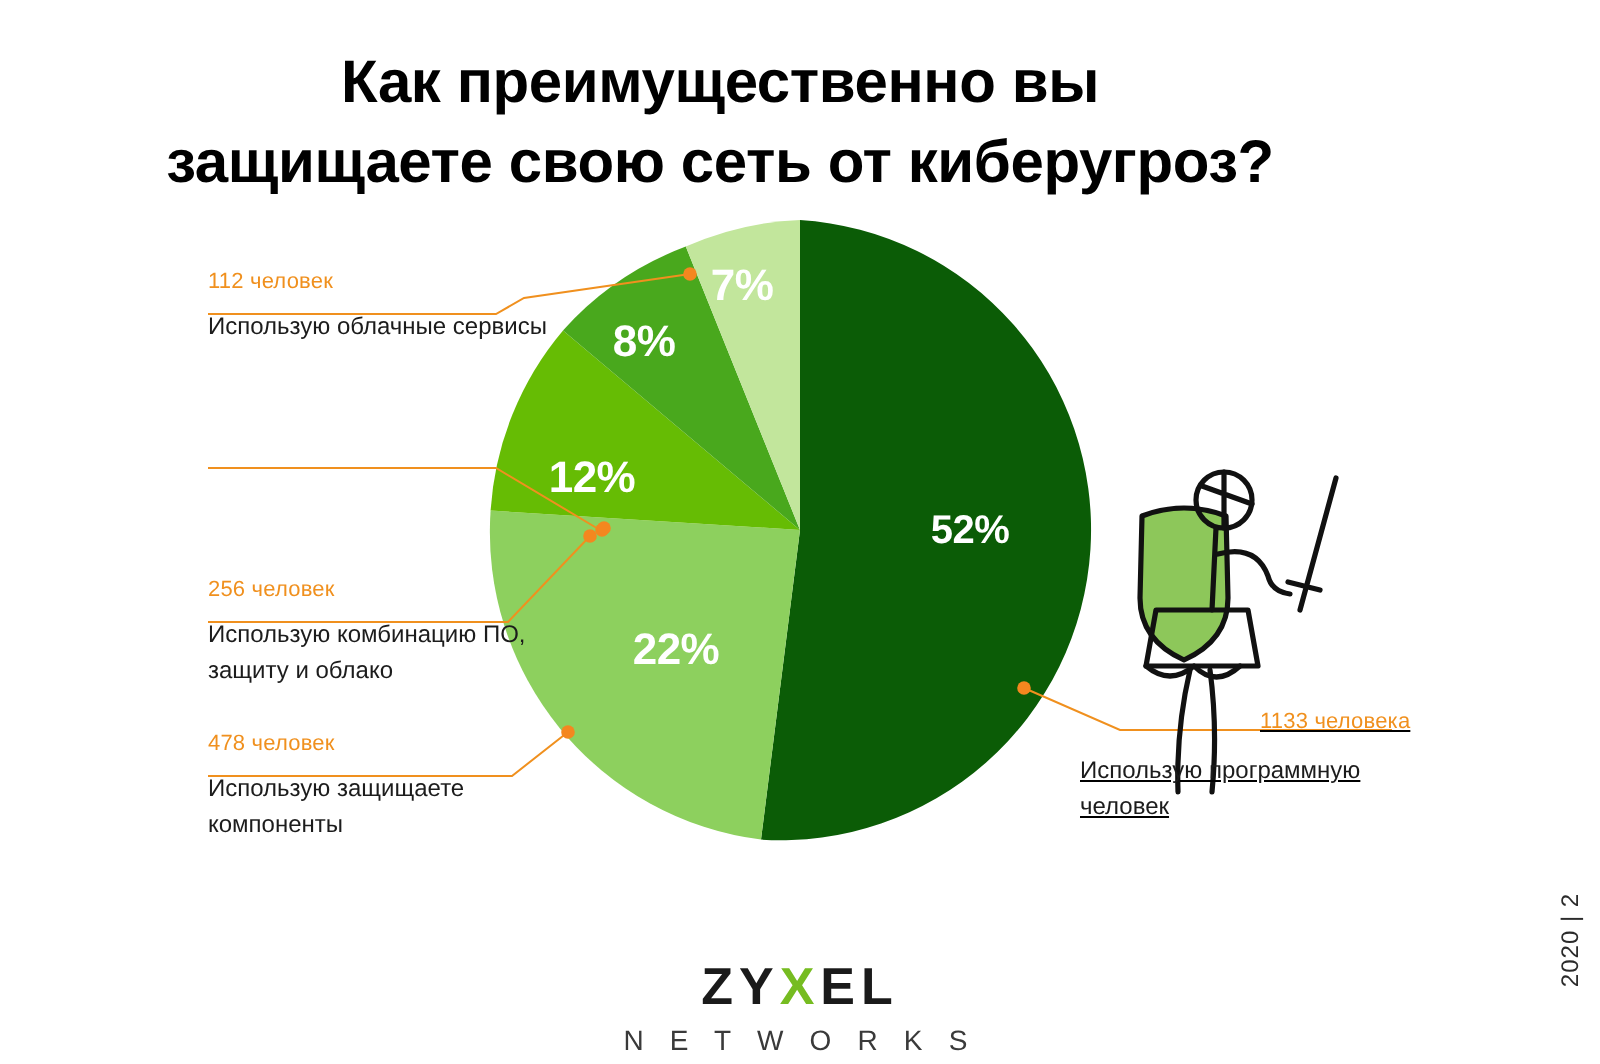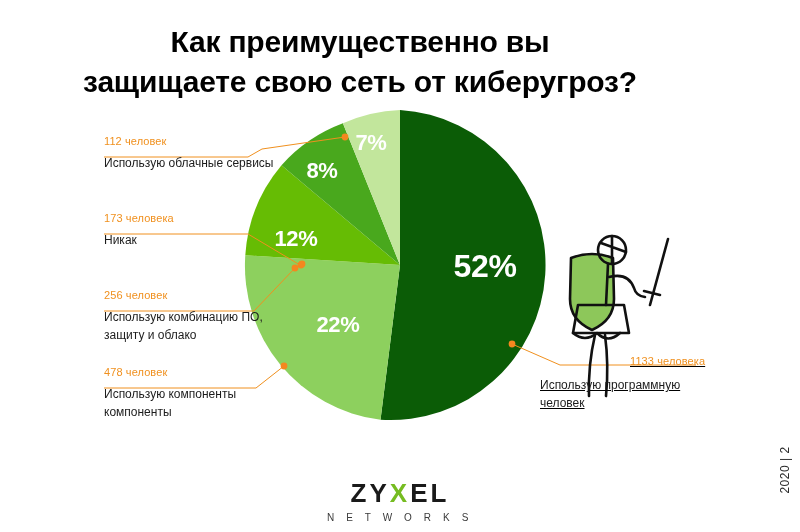--- a/index.html
+++ b/index.html
@@ -54,21 +54,21 @@
   
   .pct {
     position: absolute;
     color: #ffffff;
     font-weight: bold;
     font-size: 22px;
     letter-spacing: -0.3px;
     white-space: nowrap;
     transform: translate(-50%, -50%);
   }
-  .pct.big { font-size: 32px; }
+  .pct.big { font-size: 20px; }
 
   
   .callout {
     position: absolute;
     white-space: nowrap;
   }
   .callout .count {
     color: #f0901e;
     font-size: 11px;
     line-height: 1.2;
@@ -97,21 +97,21 @@
   #logo .word {
     font-size: 26px;
     font-weight: bold;
     letter-spacing: 3px;
     color: #1a1a1a;
     line-height: 1;
   }
   #logo .word .x { color: #76bc21; }
   #logo .sub {
     margin-top: 6px;
-    font-size: 10px;
+    font-size: 14px;
     letter-spacing: 4.6px;
     color: #3a3a3a;
   }
 
   
   #page-num {
     position: absolute;
     right: 4px;
     top: 430px;
     width: 22px;
@@ -200,34 +200,30 @@
     <div class="pct" style="left:338px; top:325px;">22%</div>
     <div class="pct" style="left:296px; top:239px;">12%</div>
     <div class="pct" style="left:322px; top:171px;">8%</div>
     <div class="pct" style="left:371px; top:143px;">7%</div>
 
     <div class="callout" style="left:104px; top:135px;">
       <div class="count">112 человек</div>
       <div class="desc">Использую облачные сервисы</div>
     </div>
 
-    <div class="callout" style="left:104px; top:212px;">
-      <div class="count">173 человека</div>
-      <div class="desc">Никак</div>
-    </div>
 
     <div class="callout" style="left:104px; top:289px;">
       <div class="count">256 человек</div>
       <div class="desc">Использую комбинацию ПО,</div>
       <div class="desc">защиту и облако</div>
     </div>
 
     <div class="callout" style="left:104px; top:366px;">
       <div class="count">478 человек</div>
-      <div class="desc">Использую компоненты</div>
+      <div class="desc">Использую защищаете</div>
       <div class="desc">компоненты</div>
     </div>
 
     <div class="callout right" style="left:630px; top:355px;text-decoration:underline;">
       <div class="count">1133 человека</div>
       <div class="desc" style="margin-left:-90px;">Использую программную</div>
       <div class="desc" style="margin-left:-90px;">человек</div>
     </div>
   </div>
 

